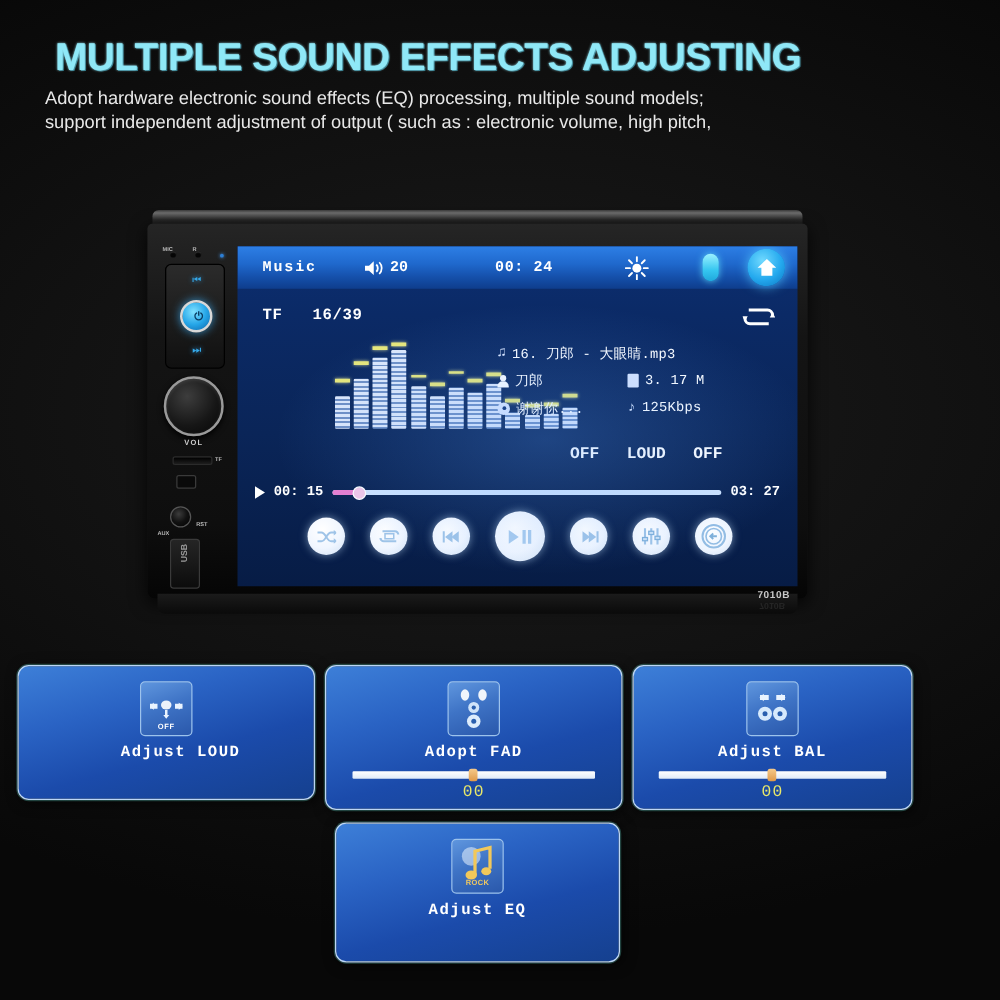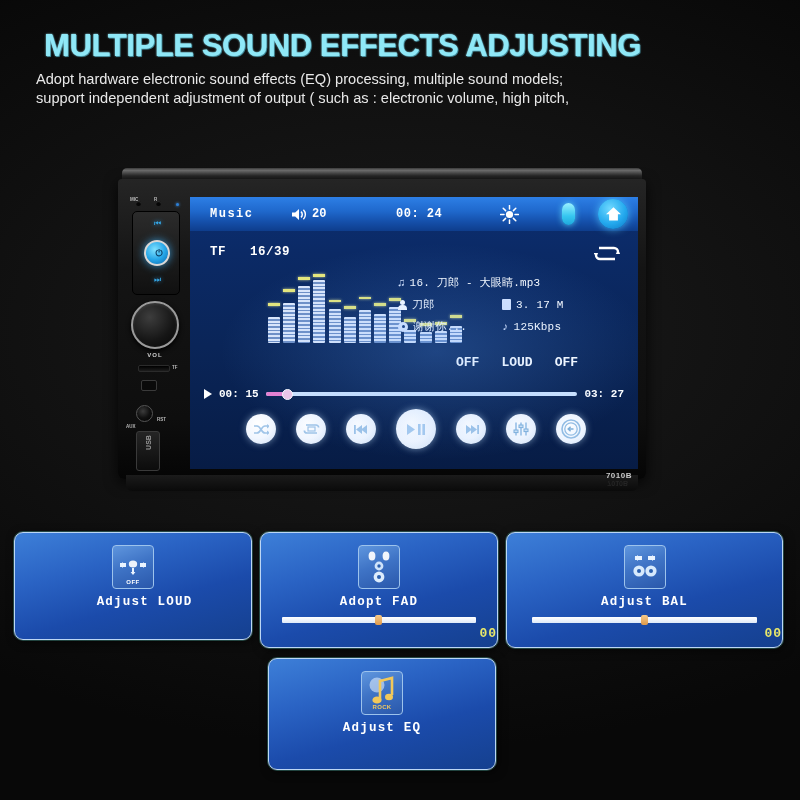--- a/index.html
+++ b/index.html
@@ -227,22 +227,22 @@
   .panel-slider {
     position:absolute; left:9%; width:82%; height:6px; border-radius:1px;
     background: linear-gradient(180deg,#ffffff,#dfeaf8);
   }
   .panel-slider .thumb {
     position:absolute; top:-2px; width:7px; height:10px; border-radius:2px;
     background: linear-gradient(180deg,#f5c98a,#e09a4a);
   }
   .panel-slider.full { background: linear-gradient(180deg,#f4eab0,#ddd07a); }
   .panel-value {
-    position:absolute; left:0; width:100%; text-align:right;
-    font-family:"Liberation Mono", monospace; font-weight:bold; font-size:13px;
+    position:absolute; left:0; width:100%; text-align:center;
+    font-family:"Liberation Mono", monospace; font-weight:normal; font-size:13px;
     color:#e9e86a; letter-spacing:1px;
   }
   .off-badge { position:absolute; left:0; bottom:3px; width:100%; text-align:center;
                font-size:6px; font-weight:bold; color:#fff; letter-spacing:.5px; }
   .rock-badge { position:absolute; left:0; bottom:4px; width:100%; text-align:center;
                font-size:6px; font-weight:bold; color:#f0c860; letter-spacing:.3px; }
 </style>
 </head>
 <body>
 
@@ -541,21 +541,21 @@
               <circle cx="15" cy="27" r="2" fill="#2a5fae"></circle>
             </svg>
           </div>
         </div>
         <div class="panel-label" style="top: 62px;">Adopt  FAD</div>
         <div class="panel-slider" style="top: 84px;">
           <div class="thumb" style="left: calc(50% - 3.5px);"></div>
         </div>
         <div class="panel-value" style="top: 93px;">00</div>
       </div>
-      <div class="panel" style="left: 506px; top: 4px; width: 277px; height: 116px;">
+      <div class="panel" style="left: 506px; top: 4px; width: 224px; height: 116px;">
         <div class="panel-ico">
           <div style="display:flex;align-items:center;justify-content:center;height:100%">
             <svg width="32" height="32" viewBox="0 0 32 32">
               <path d="M13 6 h-6 v2 h6" stroke="#eaf4ff" stroke-width="2" fill="none"></path>
               <path d="M9 4 l-3.4 3 l3.4 3" fill="#eaf4ff"></path>
               <path d="M19 6 h6 v2 h-6" stroke="#eaf4ff" stroke-width="2" fill="none"></path>
               <path d="M23 4 l3.4 3 l-3.4 3" fill="#eaf4ff"></path>
               <circle cx="10" cy="20" r="5.6" fill="#dff0ff" opacity=".95"></circle>
               <circle cx="10" cy="20" r="2" fill="#2a5fae"></circle>
               <circle cx="22" cy="20" r="5.6" fill="#dff0ff" opacity=".95"></circle>

